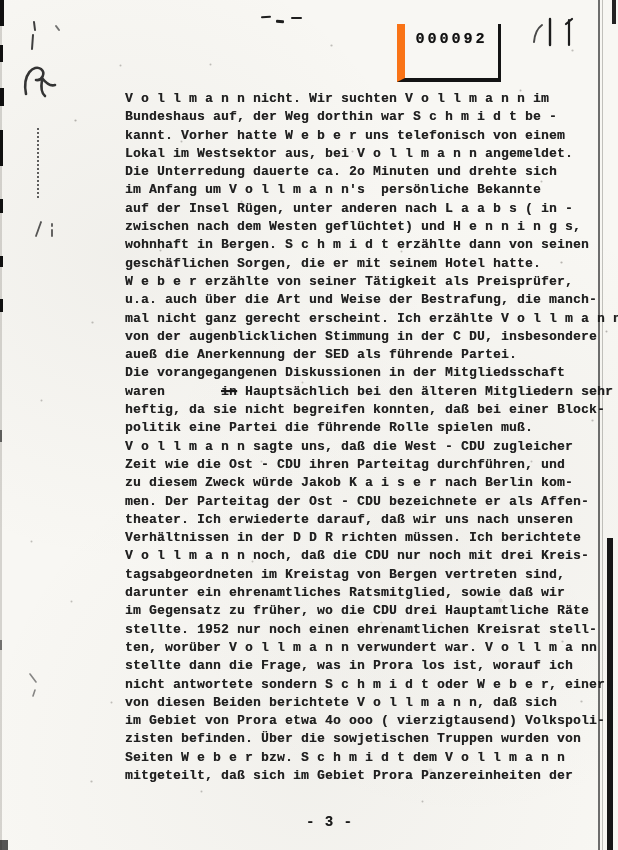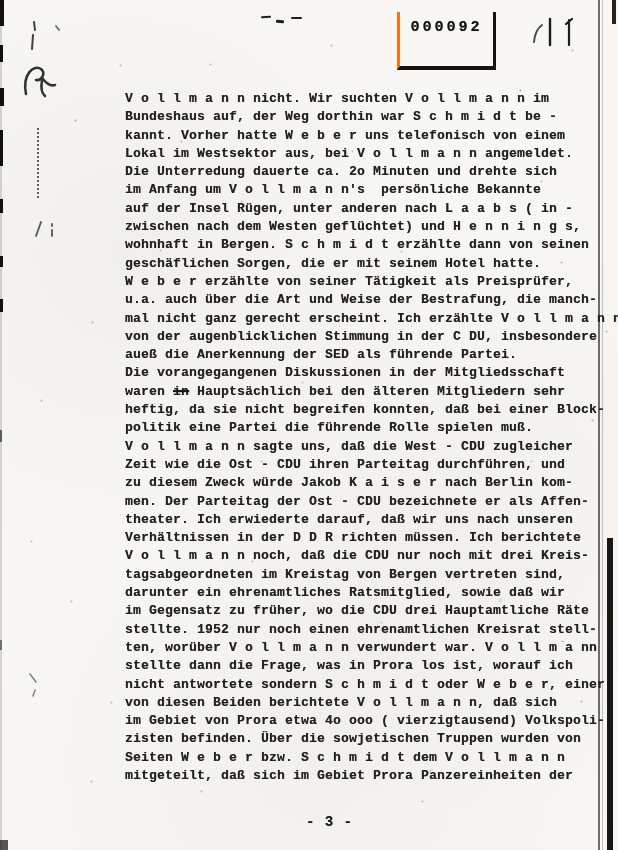--- a/index.html
+++ b/index.html
@@ -48,25 +48,25 @@
   }
   
   .textblock{position:absolute;left:125px;top:90px;}
   .line{
     white-space:pre;
     font-size:13px;line-height:18.3px;
     letter-spacing:.2px;font-weight:700;
     color:#202020;
     text-shadow:.3px .3px .6px rgba(25,25,25,.55);
   }
-  .struck{position:relative;text-decoration:line-through;text-decoration-thickness:2.2px;text-decoration-color:#1a1a1a;}
+  .struck{position:relative;text-decoration:line-through;text-decoration-thickness:2.2px;text-decoration-color:#1a1a1a;margin-left:48px;}
   
   .stamp{
-    position:absolute;left:397px;top:12px;width:93px;height:54px;
-    border-left:3px solid #f97316;border-right:3px solid #141414;border-bottom:4px solid #141414;
+    position:absolute;left:397px;top:24px;width:93px;height:54px;
+    border-left:8px solid #f97316;border-right:3px solid #141414;border-bottom:4px solid #141414;
   }
   .stamp-number{
     display:block;text-align:center;padding-top:7px;
     font-size:15px;font-weight:700;letter-spacing:3px;color:#101010;
     text-shadow:.3px .3px .7px rgba(10,10,10,.5);
   }
   
   .dash{position:absolute;background:#1e1e1e;border-radius:1px;}
   .dash.d1{left:261px;top:16px;width:10px;height:2px;transform:rotate(-4deg);}
   .dash.d2{left:276px;top:20px;width:8px;height:3px;transform:rotate(3deg);}

